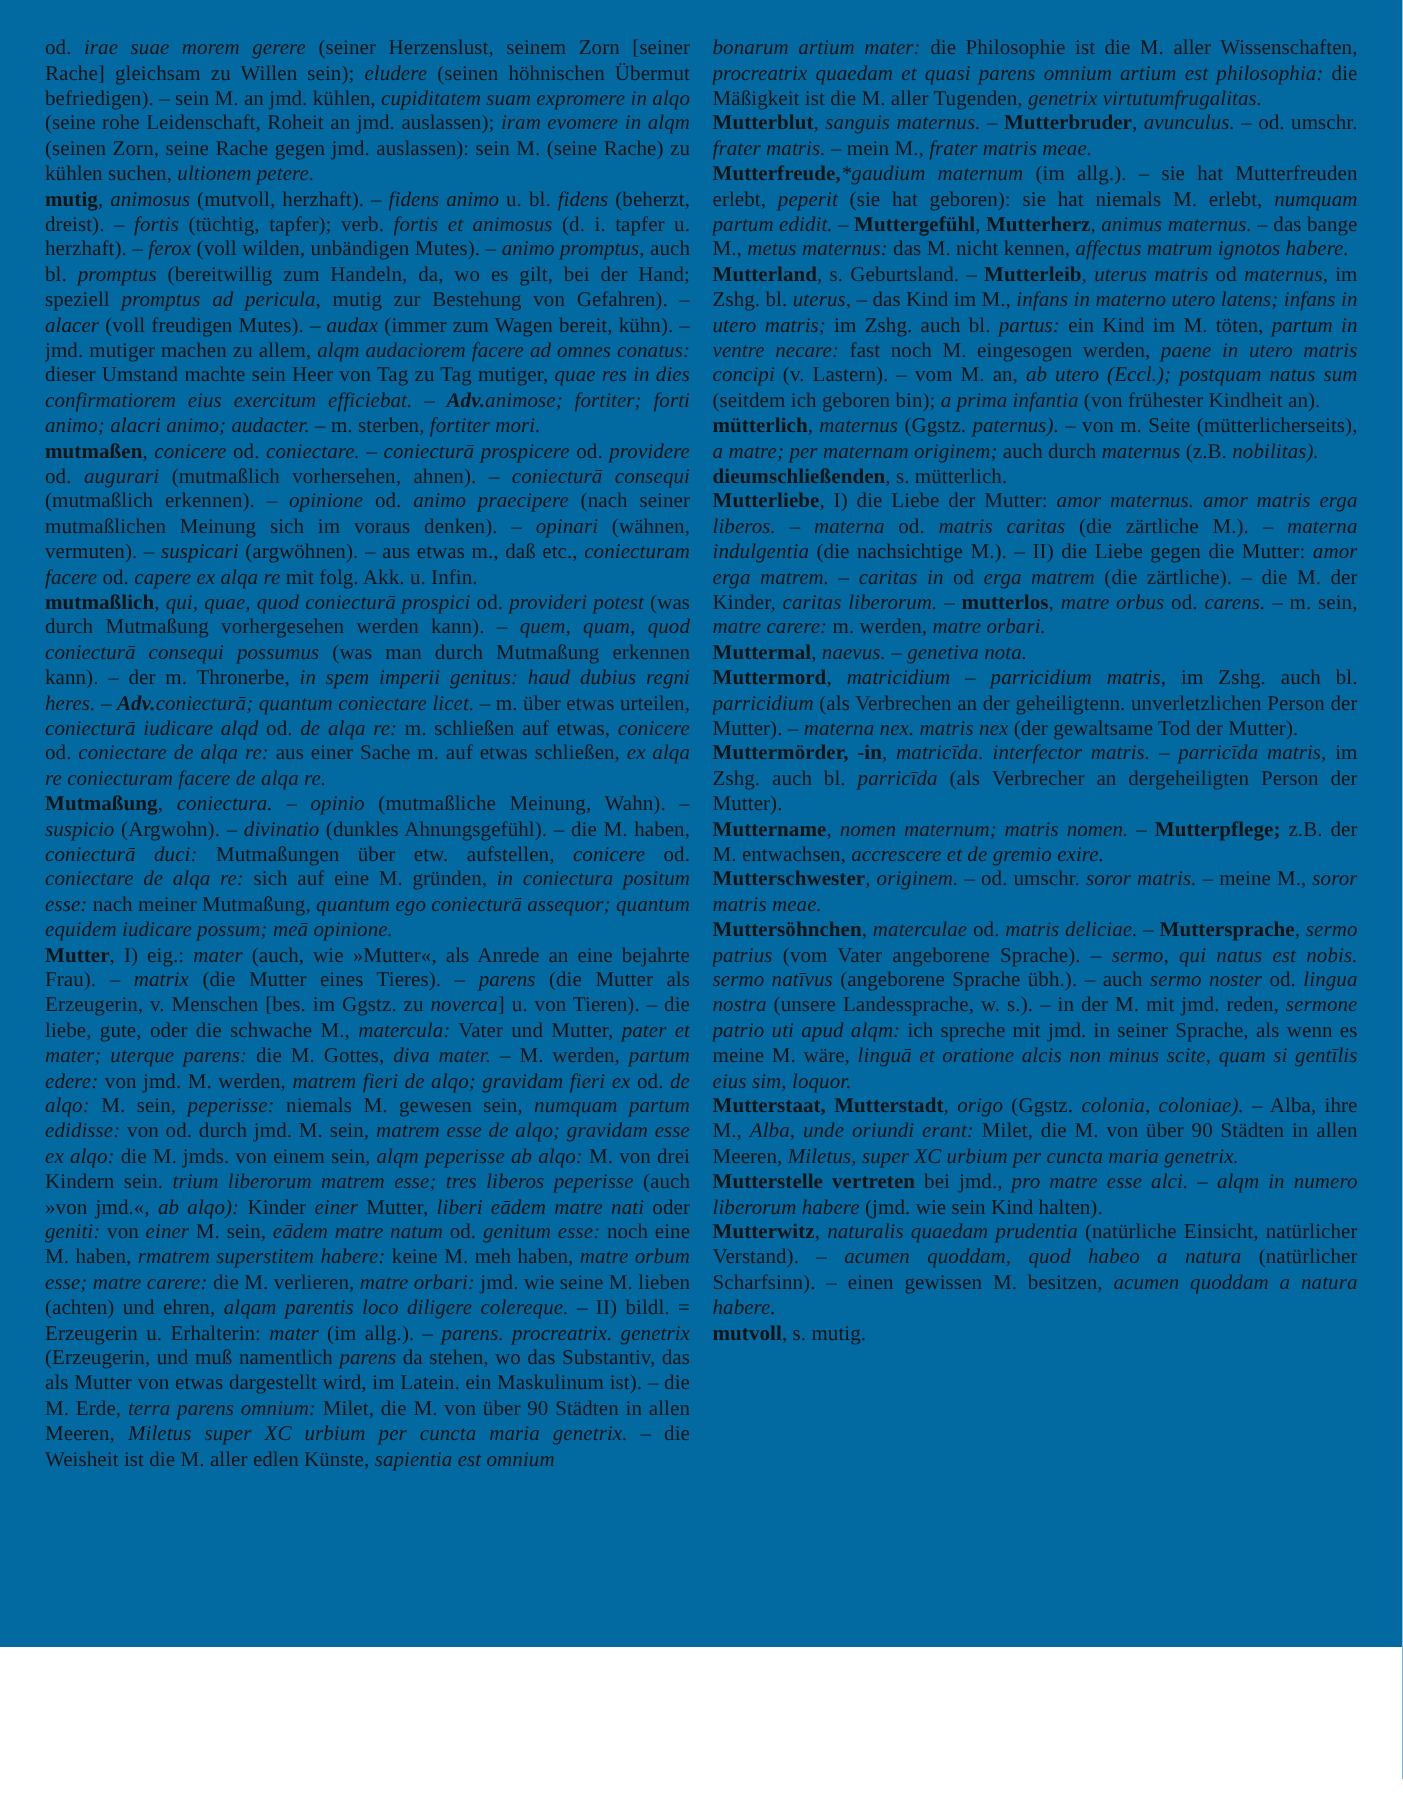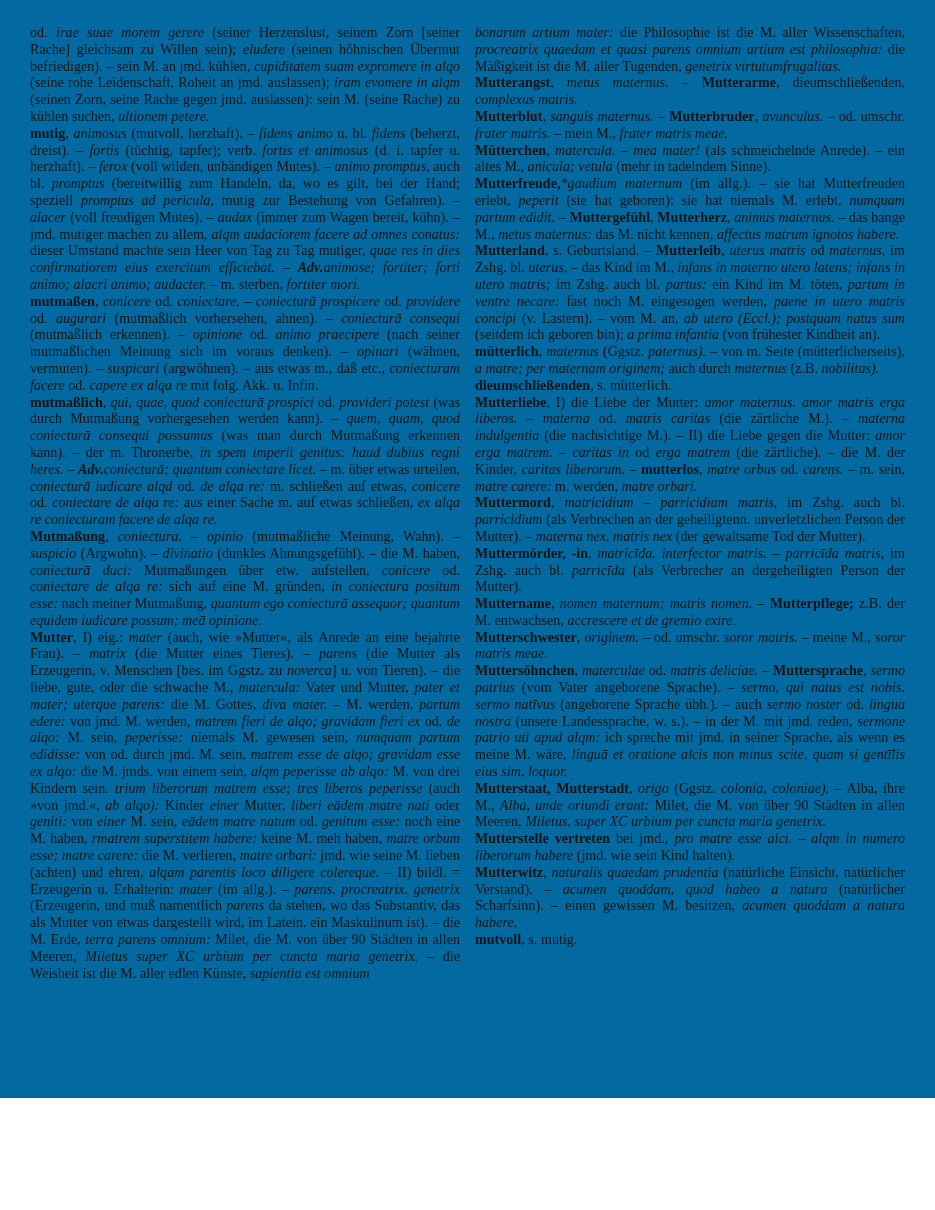--- a/index.html
+++ b/index.html
@@ -50,28 +50,27 @@
     <div class="col">
         <p><span class="run-n">od. </span><span class="run-i">irae suae morem gerere</span><span class="run-n"> (seiner Herzenslust, seinem Zorn [seiner Rache] gleichsam zu Willen sein); </span><span class="run-i">eludere</span><span class="run-n"> (seinen höhnischen Übermut befriedigen). – sein M. an jmd. kühlen, </span><span class="run-i">cupiditatem suam expromere in alqo</span><span class="run-n"> (seine rohe Leidenschaft, Roheit an jmd. auslassen); </span><span class="run-i">iram evomere in alqm</span><span class="run-n"> (seinen Zorn, seine Rache gegen jmd. auslassen): sein M. (seine Rache) zu kühlen suchen, </span><span class="run-i">ultionem petere.</span></p>
         <p><span class="run-b">mutig</span><span class="run-n">, </span><span class="run-i">animosus</span><span class="run-n"> (mutvoll, herzhaft). – </span><span class="run-i">fidens animo</span><span class="run-n"> u. bl. </span><span class="run-i">fidens</span><span class="run-n"> (beherzt, dreist). – </span><span class="run-i">fortis</span><span class="run-n"> (tüchtig, tapfer); verb. </span><span class="run-i">fortis et animosus</span><span class="run-n"> (d. i. tapfer u. herzhaft). – </span><span class="run-i">ferox</span><span class="run-n"> (voll wilden, unbändigen Mutes). – </span><span class="run-i">animo promptus,</span><span class="run-n"> auch bl. </span><span class="run-i">promptus</span><span class="run-n"> (bereitwillig zum Handeln, da, wo es gilt, bei der Hand; speziell </span><span class="run-i">promptus ad pericula,</span><span class="run-n"> mutig zur Bestehung von Gefahren). – </span><span class="run-i">alacer</span><span class="run-n"> (voll freudigen Mutes). – </span><span class="run-i">audax</span><span class="run-n"> (immer zum Wagen bereit, kühn). – jmd. mutiger machen zu allem, </span><span class="run-i">alqm audaciorem facere ad omnes conatus:</span><span class="run-n"> dieser Umstand machte sein Heer von Tag zu Tag mutiger, </span><span class="run-i">quae res in dies confirmatiorem eius exercitum efficiebat.</span><span class="run-n"> – </span><span class="run-bi">Adv.</span><span class="run-i">animose; fortiter; forti animo; alacri animo; audacter.</span><span class="run-n"> – m. sterben, </span><span class="run-i">fortiter mori.</span></p>
         <p><span class="run-b">mutmaßen</span><span class="run-n">, </span><span class="run-i">conicere</span><span class="run-n"> od. </span><span class="run-i">coniectare.</span><span class="run-n"> – </span><span class="run-i">coniecturā prospicere</span><span class="run-n"> od. </span><span class="run-i">providere</span><span class="run-n"> od. </span><span class="run-i">augurari</span><span class="run-n"> (mutmaßlich vorhersehen, ahnen). – </span><span class="run-i">coniecturā consequi</span><span class="run-n"> (mutmaßlich erkennen). – </span><span class="run-i">opinione</span><span class="run-n"> od. </span><span class="run-i">animo praecipere</span><span class="run-n"> (nach seiner mutmaßlichen Meinung sich im voraus denken). – </span><span class="run-i">opinari</span><span class="run-n"> (wähnen, vermuten). – </span><span class="run-i">suspicari</span><span class="run-n"> (argwöhnen). – aus etwas m., daß etc., </span><span class="run-i">coniecturam facere</span><span class="run-n"> od. </span><span class="run-i">capere ex alqa re</span><span class="run-n"> mit folg. Akk. u. Infin.</span></p>
         <p><span class="run-b">mutmaßlich</span><span class="run-n">, </span><span class="run-i">qui, quae, quod coniecturā prospici</span><span class="run-n"> od. </span><span class="run-i">provideri potest</span><span class="run-n"> (was durch Mutmaßung vorhergesehen werden kann). – </span><span class="run-i">quem, quam, quod coniecturā consequi possumus</span><span class="run-n"> (was man durch Mutmaßung erkennen kann). – der m. Thronerbe, </span><span class="run-i">in spem imperii genitus: haud dubius regni heres.</span><span class="run-n"> – </span><span class="run-bi">Adv.</span><span class="run-i">coniecturā; quantum coniectare licet.</span><span class="run-n"> – m. über etwas urteilen, </span><span class="run-i">coniecturā iudicare alqd</span><span class="run-n"> od. </span><span class="run-i">de alqa re:</span><span class="run-n"> m. schließen auf etwas, </span><span class="run-i">conicere</span><span class="run-n"> od. </span><span class="run-i">coniectare de alqa re:</span><span class="run-n"> aus einer Sache m. auf etwas schließen, </span><span class="run-i">ex alqa re coniecturam facere de alqa re.</span></p>
         <p><span class="run-b">Mutmaßung</span><span class="run-n">, </span><span class="run-i">coniectura.</span><span class="run-n"> – </span><span class="run-i">opinio</span><span class="run-n"> (mutmaßliche Meinung, Wahn). – </span><span class="run-i">suspicio</span><span class="run-n"> (Argwohn). – </span><span class="run-i">divinatio</span><span class="run-n"> (dunkles Ahnungsgefühl). – die M. haben, </span><span class="run-i">coniecturā duci:</span><span class="run-n"> Mutmaßungen über etw. aufstellen, </span><span class="run-i">conicere</span><span class="run-n"> od. </span><span class="run-i">coniectare de alqa re:</span><span class="run-n"> sich auf eine M. gründen, </span><span class="run-i">in coniectura positum esse:</span><span class="run-n"> nach meiner Mutmaßung, </span><span class="run-i">quantum ego coniecturā assequor; quantum equidem iudicare possum; meā opinione.</span></p>
         <p><span class="run-b">Mutter</span><span class="run-n">, I) eig.: </span><span class="run-i">mater</span><span class="run-n"> (auch, wie »Mutter«, als Anrede an eine bejahrte Frau). – </span><span class="run-i">matrix</span><span class="run-n"> (die Mutter eines Tieres). – </span><span class="run-i">parens</span><span class="run-n"> (die Mutter als Erzeugerin, v. Menschen [bes. im Ggstz. zu </span><span class="run-i">noverca</span><span class="run-n">] u. von Tieren). – die liebe, gute, oder die schwache M., </span><span class="run-i">matercula:</span><span class="run-n"> Vater und Mutter, </span><span class="run-i">pater et mater; uterque parens:</span><span class="run-n"> die M. Gottes, </span><span class="run-i">diva mater.</span><span class="run-n"> – M. werden, </span><span class="run-i">partum edere:</span><span class="run-n"> von jmd. M. werden, </span><span class="run-i">matrem fieri de alqo; gravidam fieri ex</span><span class="run-n"> od. </span><span class="run-i">de alqo:</span><span class="run-n"> M. sein, </span><span class="run-i">peperisse:</span><span class="run-n"> niemals M. gewesen sein, </span><span class="run-i">numquam partum edidisse:</span><span class="run-n"> von od. durch jmd. M. sein, </span><span class="run-i">matrem esse de alqo; gravidam esse ex alqo:</span><span class="run-n"> die M. jmds. von einem sein, </span><span class="run-i">alqm peperisse ab alqo:</span><span class="run-n"> M. von drei Kindern sein. </span><span class="run-i">trium liberorum matrem esse; tres liberos peperisse</span><span class="run-n"> (auch »von jmd.«, </span><span class="run-i">ab alqo):</span><span class="run-n"> Kinder </span><span class="run-i">einer</span><span class="run-n"> Mutter, </span><span class="run-i">liberi eādem matre nati</span><span class="run-n"> oder </span><span class="run-i">geniti:</span><span class="run-n"> von </span><span class="run-i">einer</span><span class="run-n"> M. sein, </span><span class="run-i">eādem matre natum</span><span class="run-n"> od. </span><span class="run-i">genitum esse:</span><span class="run-n"> noch eine M. haben, </span><span class="run-i">rmatrem superstitem habere:</span><span class="run-n"> keine M. meh haben, </span><span class="run-i">matre orbum esse; matre carere:</span><span class="run-n"> die M. verlieren, </span><span class="run-i">matre orbari:</span><span class="run-n"> jmd. wie seine M. lieben (achten) und ehren, </span><span class="run-i">alqam parentis loco diligere colereque.</span><span class="run-n"> – II) bildl. = Erzeugerin u. Erhalterin: </span><span class="run-i">mater</span><span class="run-n"> (im allg.). – </span><span class="run-i">parens. procreatrix. genetrix</span><span class="run-n"> (Erzeugerin, und muß namentlich </span><span class="run-i">parens</span><span class="run-n"> da stehen, wo das Substantiv, das als Mutter von etwas dargestellt wird, im Latein. ein Maskulinum ist). – die M. Erde, </span><span class="run-i">terra parens omnium:</span><span class="run-n"> Milet, die M. von über 90 Städten in allen Meeren, </span><span class="run-i">Miletus super XC urbium per cuncta maria genetrix.</span><span class="run-n"> – die Weisheit ist die M. aller edlen Künste, </span><span class="run-i">sapientia est omnium</span></p>
       </div>
     <div class="col">
         <p><span class="run-i">bonarum artium mater:</span><span class="run-n"> die Philosophie ist die M. aller Wissenschaften, </span><span class="run-i">procreatrix quaedam et quasi parens omnium artium est philosophia:</span><span class="run-n"> die Mäßigkeit ist die M. aller Tugenden, </span><span class="run-i">genetrix virtutumfrugalitas.</span></p>
-        <p><span class="run-b">Mutterangst</span><span class="run-n">, </span><span class="run-i">metus maternus.</span><span class="run-n"> – </span><span class="run-b">Mutterarme</span><span class="run-n">, dieumschließenden, </span><span class="run-i">complexus matris.</span></p>
         <p><span class="run-b">Mutterblut</span><span class="run-n">, </span><span class="run-i">sanguis maternus.</span><span class="run-n"> – </span><span class="run-b">Mutterbruder</span><span class="run-n">, </span><span class="run-i">avunculus.</span><span class="run-n"> – od. umschr. </span><span class="run-i">frater matris.</span><span class="run-n"> – mein M., </span><span class="run-i">frater matris meae.</span></p>
-        <p><span class="run-b">Mütterchen</span><span class="run-n">, </span><span class="run-i">matercula.</span><span class="run-n"> – </span><span class="run-i">mea mater!</span><span class="run-n"> (als schmeichelnde Anrede). – ein altes M., </span><span class="run-i">anicula; vetula</span><span class="run-n"> (mehr in tadelndem Sinne).</span></p>
         <p><span class="run-b">Mutterfreude,</span><span class="run-i">*gaudium maternum</span><span class="run-n"> (im allg.). – sie hat Mutterfreuden erlebt, </span><span class="run-i">peperit</span><span class="run-n"> (sie hat geboren): sie hat niemals M. erlebt, </span><span class="run-i">numquam partum edidit.</span><span class="run-n"> – </span><span class="run-b">Muttergefühl</span><span class="run-n">, </span><span class="run-b">Mutterherz</span><span class="run-n">, </span><span class="run-i">animus maternus.</span><span class="run-n"> – das bange M., </span><span class="run-i">metus maternus:</span><span class="run-n"> das M. nicht kennen, </span><span class="run-i">affectus matrum ignotos habere.</span></p>
         <p><span class="run-b">Mutterland</span><span class="run-n">, s. Geburtsland. – </span><span class="run-b">Mutterleib</span><span class="run-n">, </span><span class="run-i">uterus matris</span><span class="run-n"> od </span><span class="run-i">maternus,</span><span class="run-n"> im Zshg. bl. </span><span class="run-i">uterus,</span><span class="run-n"> – das Kind im M., </span><span class="run-i">infans in materno utero latens; infans in utero matris;</span><span class="run-n"> im Zshg. auch bl. </span><span class="run-i">partus:</span><span class="run-n"> ein Kind im M. töten, </span><span class="run-i">partum in ventre necare:</span><span class="run-n"> fast noch M. eingesogen werden, </span><span class="run-i">paene in utero matris concipi</span><span class="run-n"> (v. Lastern). – vom M. an, </span><span class="run-i">ab utero (Eccl.); postquam natus sum</span><span class="run-n"> (seitdem ich geboren bin); </span><span class="run-i">a prima infantia</span><span class="run-n"> (von frühester Kindheit an).</span></p>
         <p><span class="run-b">mütterlich</span><span class="run-n">, </span><span class="run-i">maternus</span><span class="run-n"> (Ggstz. </span><span class="run-i">paternus).</span><span class="run-n"> – von m. Seite (mütterlicherseits), </span><span class="run-i">a matre; per maternam originem;</span><span class="run-n"> auch durch </span><span class="run-i">maternus</span><span class="run-n"> (z.B. </span><span class="run-i">nobilitas).</span></p>
         <p><span class="run-b">dieumschließenden</span><span class="run-n">, s. mütterlich.</span></p>
         <p><span class="run-b">Mutterliebe</span><span class="run-n">, I) die Liebe der Mutter: </span><span class="run-i">amor maternus. amor matris erga liberos.</span><span class="run-n"> – </span><span class="run-i">materna</span><span class="run-n"> od. </span><span class="run-i">matris caritas</span><span class="run-n"> (die zärtliche M.). – </span><span class="run-i">materna indulgentia</span><span class="run-n"> (die nachsichtige M.). – II) die Liebe gegen die Mutter: </span><span class="run-i">amor erga matrem.</span><span class="run-n"> – </span><span class="run-i">caritas in</span><span class="run-n"> od </span><span class="run-i">erga matrem</span><span class="run-n"> (die zärtliche). – die M. der Kinder, </span><span class="run-i">caritas liberorum.</span><span class="run-n"> – </span><span class="run-b">mutterlos</span><span class="run-n">, </span><span class="run-i">matre orbus</span><span class="run-n"> od. </span><span class="run-i">carens.</span><span class="run-n"> – m. sein, </span><span class="run-i">matre carere:</span><span class="run-n"> m. werden, </span><span class="run-i">matre orbari.</span></p>
+        <p><span class="run-b">Muttermal</span><span class="run-n">, </span><span class="run-i">naevus.</span><span class="run-n"> – </span><span class="run-i">genetiva nota.</span></p>
         <p><span class="run-b">Muttermord</span><span class="run-n">, </span><span class="run-i">matricidium</span><span class="run-n"> – </span><span class="run-i">parricidium matris,</span><span class="run-n"> im Zshg. auch bl. </span><span class="run-i">parricidium</span><span class="run-n"> (als Verbrechen an der geheiligtenn. unverletzlichen Person der Mutter). – </span><span class="run-i">materna nex. matris nex</span><span class="run-n"> (der gewaltsame Tod der Mutter).</span></p>
         <p><span class="run-b">Muttermörder, -in</span><span class="run-n">, </span><span class="run-i">matricīda. interfector matris.</span><span class="run-n"> – </span><span class="run-i">parricīda matris,</span><span class="run-n"> im Zshg. auch bl. </span><span class="run-i">parricīda</span><span class="run-n"> (als Verbrecher an dergeheiligten Person der Mutter).</span></p>
         <p><span class="run-b">Muttername</span><span class="run-n">, </span><span class="run-i">nomen maternum; matris nomen.</span><span class="run-n"> – </span><span class="run-b">Mutterpflege;</span><span class="run-n"> z.B. der M. entwachsen, </span><span class="run-i">accrescere et de gremio exire.</span></p>
         <p><span class="run-b">Mutterschwester</span><span class="run-n">, </span><span class="run-i">originem.</span><span class="run-n"> – od. umschr. </span><span class="run-i">soror matris.</span><span class="run-n"> – meine M., </span><span class="run-i">soror matris meae.</span></p>
         <p><span class="run-b">Muttersöhnchen</span><span class="run-n">, </span><span class="run-i">materculae</span><span class="run-n"> od. </span><span class="run-i">matris deliciae.</span><span class="run-n"> – </span><span class="run-b">Muttersprache</span><span class="run-n">, </span><span class="run-i">sermo patrius</span><span class="run-n"> (vom Vater angeborene Sprache). – </span><span class="run-i">sermo, qui natus est nobis. sermo natīvus</span><span class="run-n"> (angeborene Sprache übh.). – auch </span><span class="run-i">sermo noster</span><span class="run-n"> od. </span><span class="run-i">lingua nostra</span><span class="run-n"> (unsere Landessprache, w. s.). – in der M. mit jmd. reden, </span><span class="run-i">sermone patrio uti apud alqm:</span><span class="run-n"> ich spreche mit jmd. in seiner Sprache, als wenn es meine M. wäre, </span><span class="run-i">linguā et oratione alcis non minus scite, quam si gentīlis eius sim, loquor.</span></p>
         <p><span class="run-b">Mutterstaat, Mutterstadt</span><span class="run-n">, </span><span class="run-i">origo</span><span class="run-n"> (Ggstz. </span><span class="run-i">colonia, coloniae).</span><span class="run-n"> – Alba, ihre M., </span><span class="run-i">Alba, unde oriundi erant:</span><span class="run-n"> Milet, die M. von über 90 Städten in allen Meeren, </span><span class="run-i">Miletus, super XC urbium per cuncta maria genetrix.</span></p>
         <p><span class="run-b">Mutterstelle vertreten</span><span class="run-n"> bei jmd., </span><span class="run-i">pro matre esse alci.</span><span class="run-n"> – </span><span class="run-i">alqm in numero liberorum habere</span><span class="run-n"> (jmd. wie sein Kind halten).</span></p>
         <p><span class="run-b">Mutterwitz</span><span class="run-n">, </span><span class="run-i">naturalis quaedam prudentia</span><span class="run-n"> (natürliche Einsicht, natürlicher Verstand). – </span><span class="run-i">acumen quoddam, quod habeo a natura</span><span class="run-n"> (natürlicher Scharfsinn). – einen gewissen M. besitzen, </span><span class="run-i">acumen quoddam a natura habere.</span></p>
         <p><span class="run-b">mutvoll</span><span class="run-n">, s. mutig.</span></p>
       </div>

